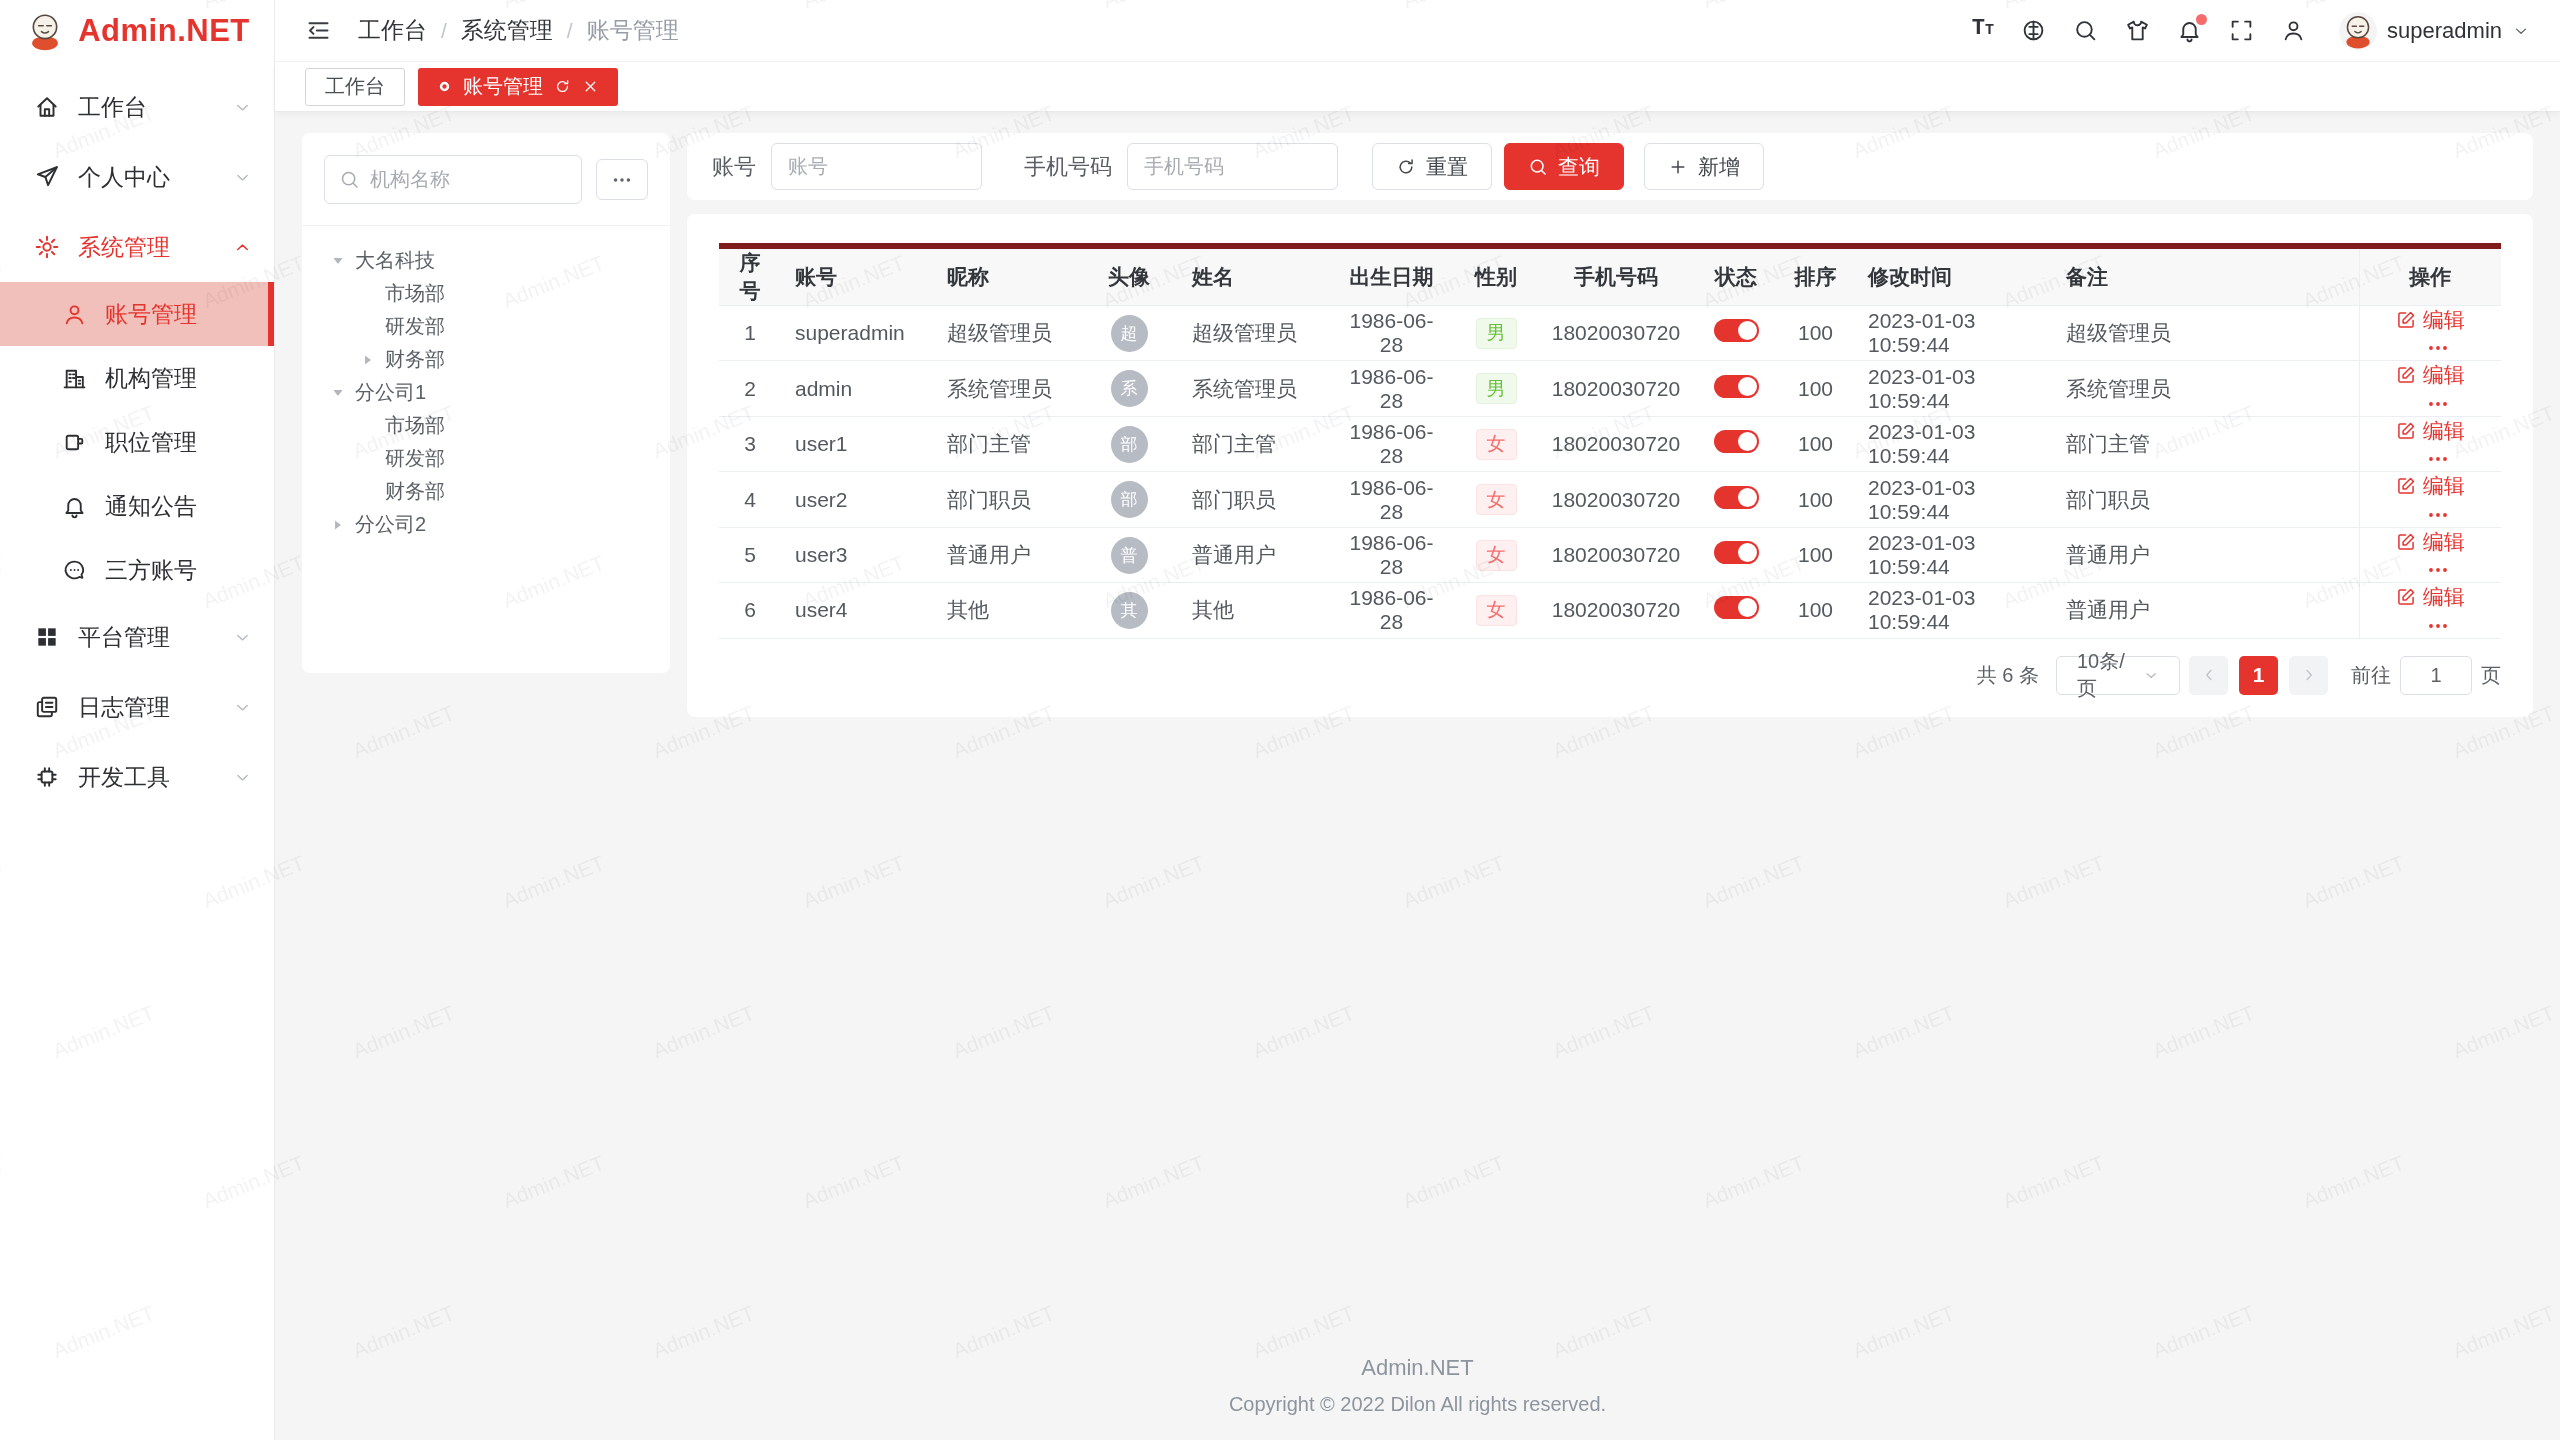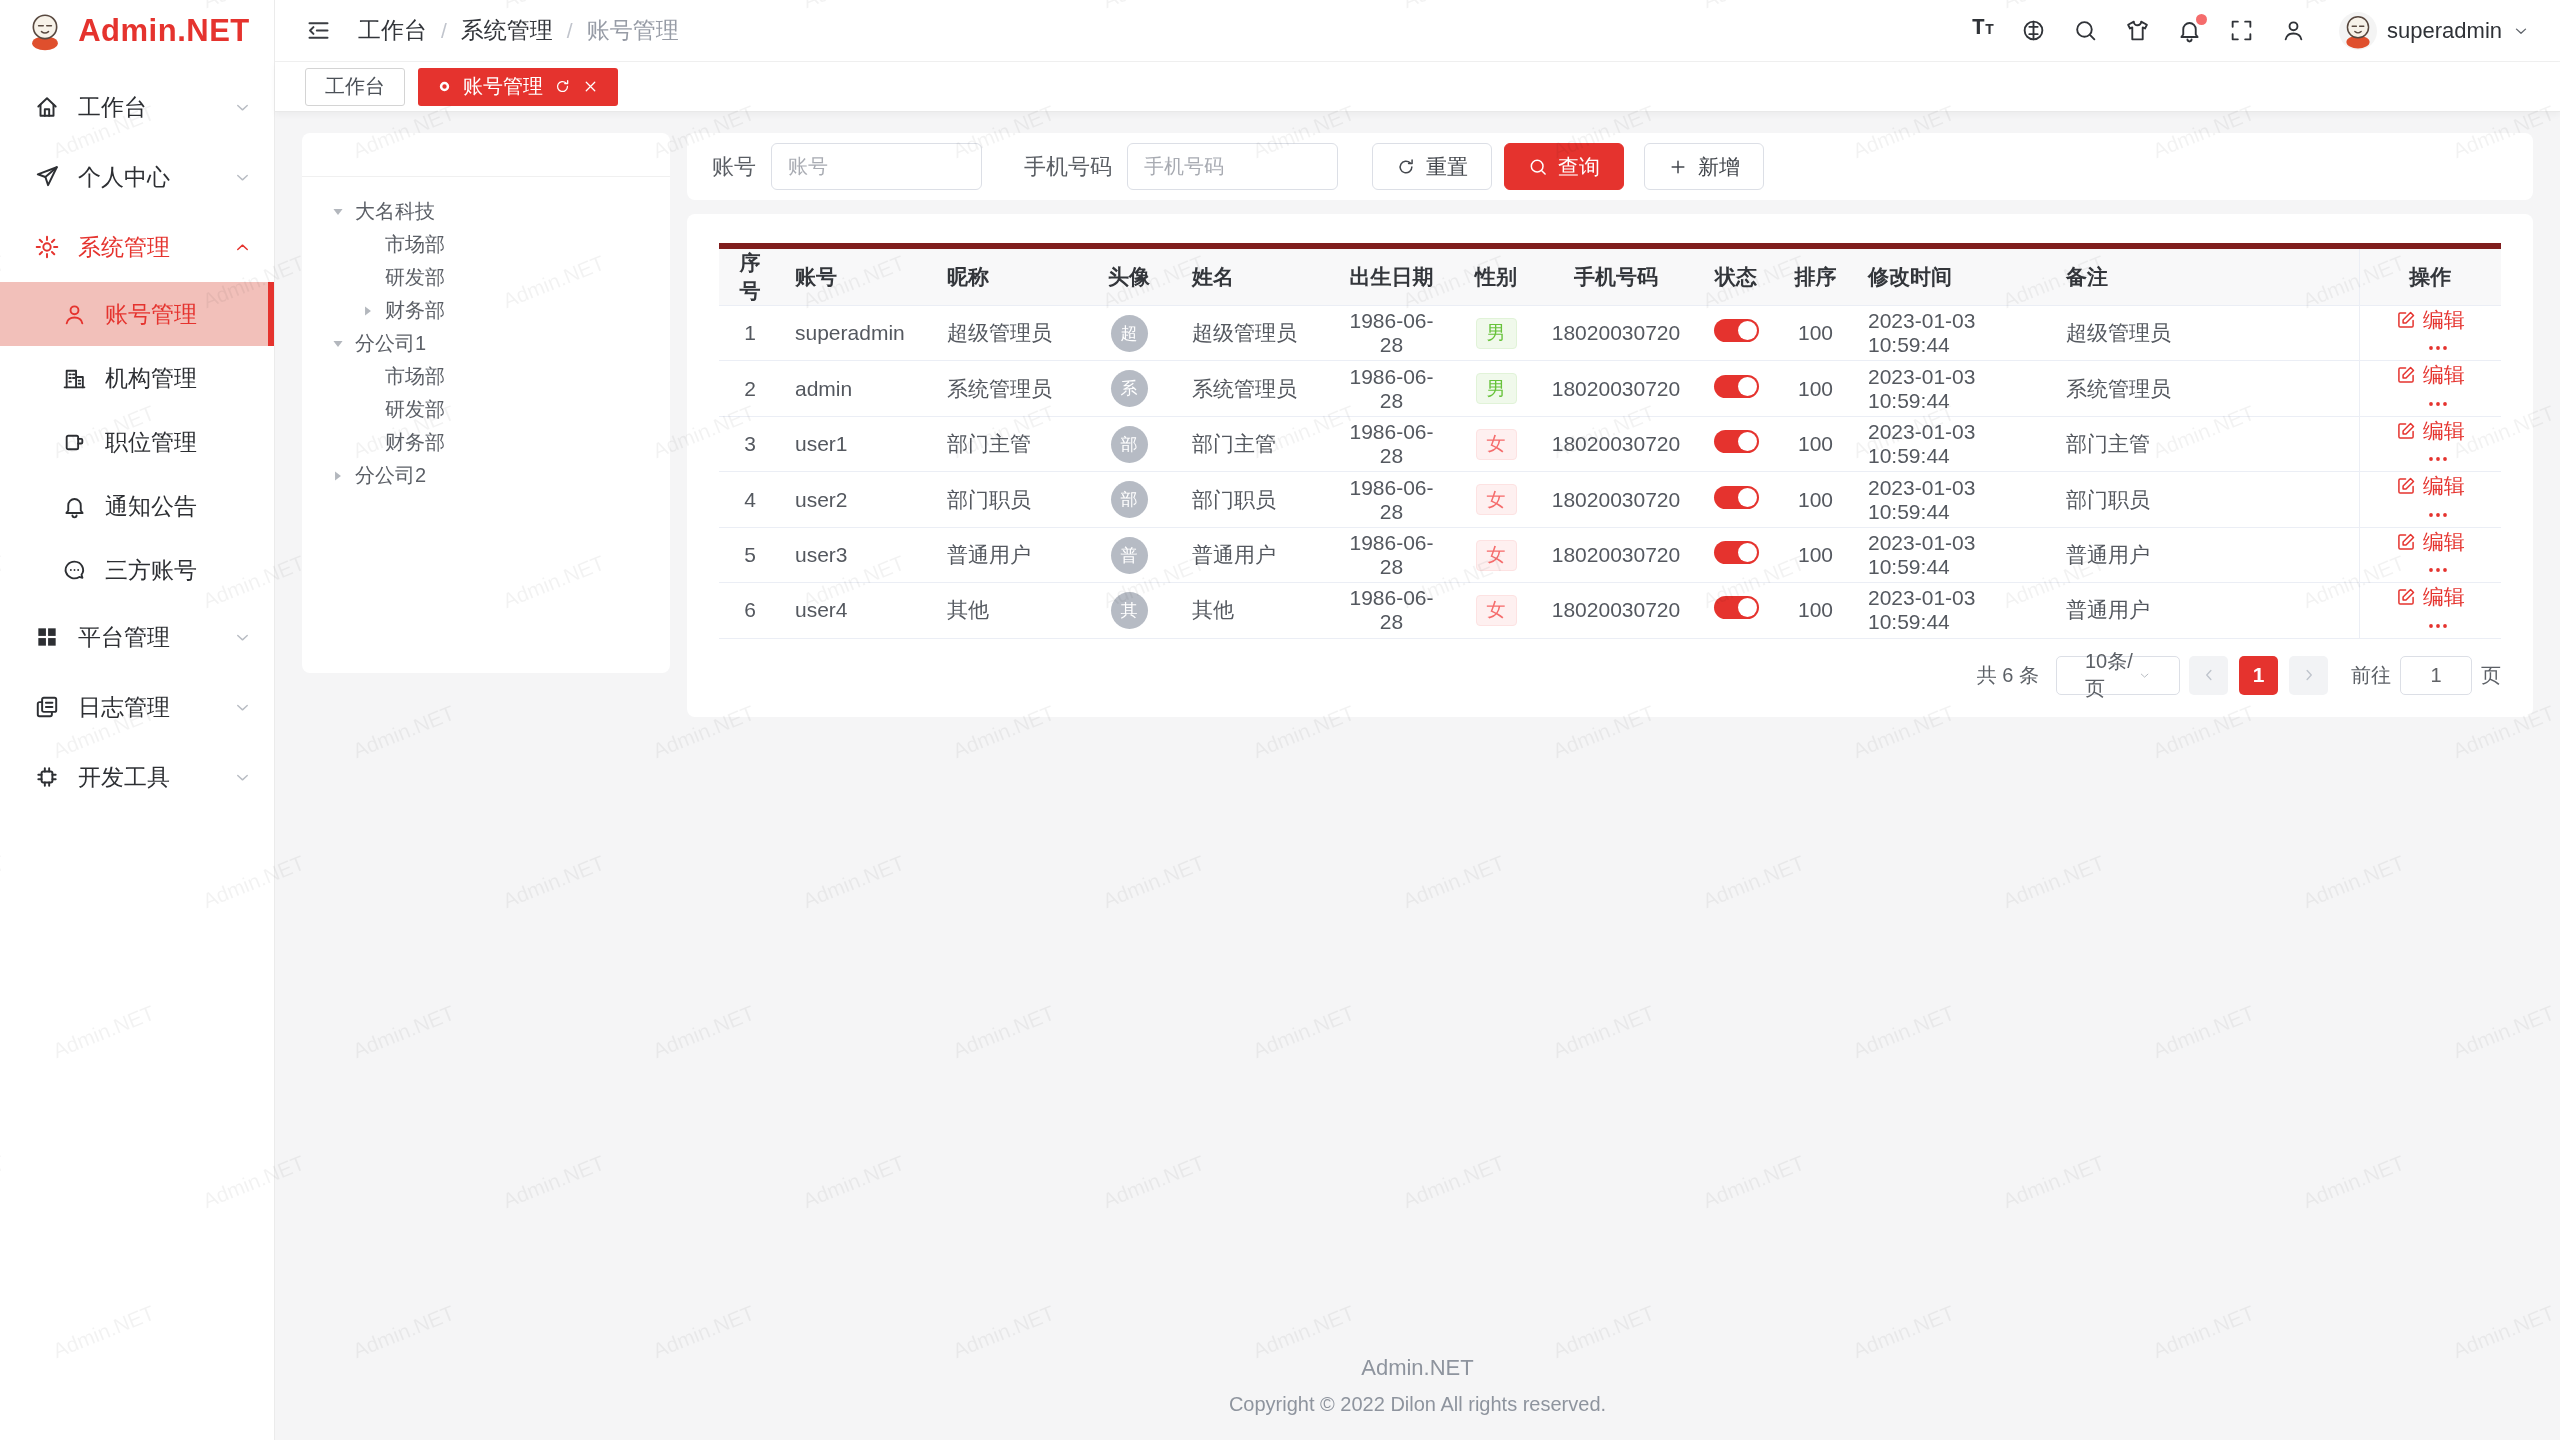--- a/index.html
+++ b/index.html
@@ -95,21 +95,21 @@
   .tag.female { color:#f56c6c; background:#fef0f0; border:1px solid #fde2e2; }
   .switch { display:inline-block; width:45px; height:23px; border-radius:12px; background:#e5332e; position:relative; cursor:pointer; }
   .switch .knob { position:absolute; top:2px; right:2px; width:19px; height:19px; border-radius:50%; background:#fff; }
   .edit-link { display:inline-flex; align-items:center; gap:7px; color:#e5332e; cursor:pointer; }
   .edit-link .i { width:20px; height:20px; }
   .more-dots { display:inline-flex; width:24px; height:24px; color:#e5332e; margin-left:16px; vertical-align:middle; cursor:pointer; }
 
   
   .pg { display:flex; align-items:center; justify-content:flex-end; margin-top:17px; font-size:20px; color:#5c6066; gap:9px; }
   .pg-total { margin-right:8px; }
-  .pg-select { width:124px; height:39px; border:1px solid #dcdfe6; border-radius:5px; display:flex; align-items:center; justify-content:space-between; padding:0 28px; cursor:pointer; background:#fff; }
+  .pg-select { width:124px; height:39px; border:1px solid #dcdfe6; border-radius:5px; display:flex; align-items:center; justify-content:space-between; padding:0 20px; cursor:pointer; background:#fff; }
   .pg-select .i { width:17px; height:17px; color:#b6bac1; }
   .pg-btn { width:39px; height:39px; border-radius:5px; background:#f2f3f5; color:#bfc4cc; display:flex; align-items:center; justify-content:center; cursor:pointer; }
   .pg-btn .i { width:18px; height:18px; }
   .pg-btn.cur { background:#e5332e; color:#fff; font-weight:bold; font-size:21px; margin:0 2px; }
   .pg-goto { margin-left:14px; }
   .pg-input { width:72px; height:39px; border:1px solid #dcdfe6; border-radius:5px; text-align:center; font-size:20px; color:#606266; outline:none; font-family:inherit; }
 
   
   .footer { margin-top:auto; text-align:center; color:#8e949e; padding-bottom:12px; }
   .footer-title { font-size:22px; margin-bottom:12px; }
@@ -385,20 +385,40 @@
               <path d="m6 6 12 12M18 6 6 18"></path>
             </svg>
           </span>
       </div>
     </div>
 
     <div class="content">
       <div class="cols">
 
         <div class="card tree-card">
+          <div class="tree-head">
+            <div class="tree-search">
+              <span class="s-ic i">
+                  <svg viewBox="0 0 24 24" fill="none" stroke="currentColor" stroke-width="1.8" stroke-linecap="round" stroke-linejoin="round">
+                    <circle cx="11" cy="11" r="7"></circle>
+                    <path d="m16.5 16.5 4 4"></path>
+                  </svg>
+                </span>
+              <input placeholder="机构名称" style="">
+            </div>
+            <div class="tree-more">
+              <span class="i">
+                  <svg viewBox="0 0 24 24">
+                    <circle cx="5" cy="12" r="1.9" fill="currentColor"></circle>
+                    <circle cx="12" cy="12" r="1.9" fill="currentColor"></circle>
+                    <circle cx="19" cy="12" r="1.9" fill="currentColor"></circle>
+                  </svg>
+                </span>
+            </div>
+          </div>
           <div class="tree-divider"></div>
           <div class="tree-body">
   <div class="tree-node" style="padding-left: 12px;">
     <span class="caret i">
                   <svg viewBox="0 0 24 24">
                     <path d="M6.5 8.5h11L12 15.5Z" fill="currentColor"></path>
                   </svg>
                 </span>
     <span class="tn-label">大名科技</span>
   </div>

